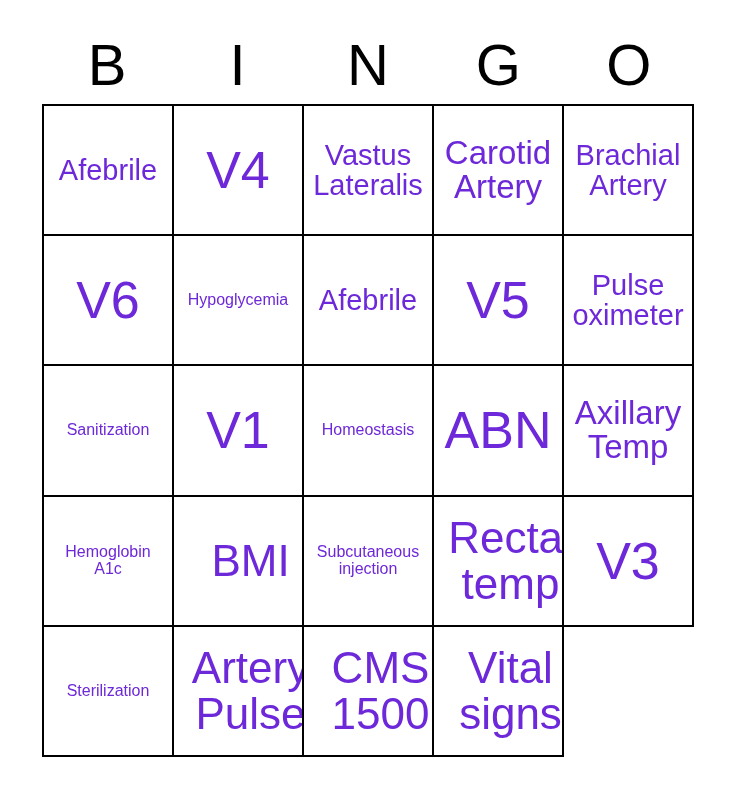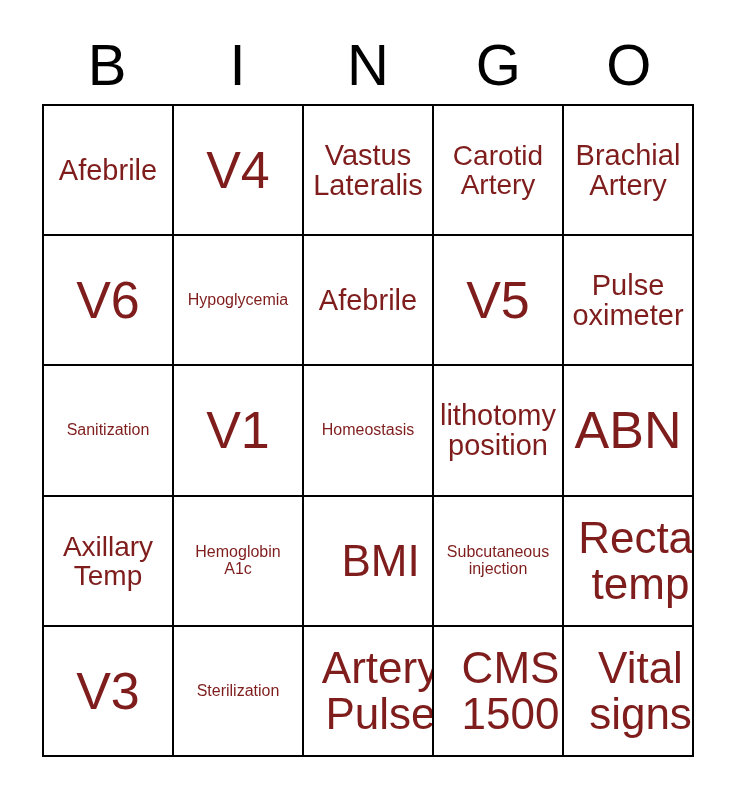--- a/index.html
+++ b/index.html
@@ -70,29 +70,29 @@
     text-align: center;
     overflow: hidden;
     background: #ffffff;
     padding: 0;
   }
 
   .cell-text {
     display: block;
     width: 100%;
     line-height: 1.04;
-    color: #7f1d1d;
+    color: #6d28d9;
     white-space: normal;
     word-break: normal;
   }
 
   
   .fs-xxl .cell-text { font-size: 52px; }
   .fs-xl  .cell-text { font-size: 44px; margin-left: 25px; }
-  .fs-lg  .cell-text { font-size: 28px; }
+  .fs-lg  .cell-text { font-size: 33px; }
   .fs-md  .cell-text { font-size: 29px; }
   .fs-sm  .cell-text { font-size: 16px; }
   .fs-xs  .cell-text { font-size: 16px; }
 
   
   .clip-overflow .cell-text {
     white-space: normal;
     overflow: hidden;
   }
   .clip-overflow .cell-text .nowrap-line {
@@ -149,23 +149,20 @@
       </div>
       <div class="bingo-cell fs-sm">
         <span class="cell-text">Sanitization</span>
       </div>
       <div class="bingo-cell fs-xxl">
         <span class="cell-text">V1</span>
       </div>
       <div class="bingo-cell fs-xs">
         <span class="cell-text">Homeostasis</span>
       </div>
-      <div class="bingo-cell fs-md">
-        <span class="cell-text">lithotomy position</span>
-      </div>
       <div class="bingo-cell fs-xxl">
         <span class="cell-text">ABN</span>
       </div>
       <div class="bingo-cell fs-lg">
         <span class="cell-text">Axillary Temp</span>
       </div>
       <div class="bingo-cell fs-sm clip-overflow">
         <span class="cell-text">
           <span class="nowrap-line">Hemoglobin</span>
           <span class="nowrap-line">A1c</span>

